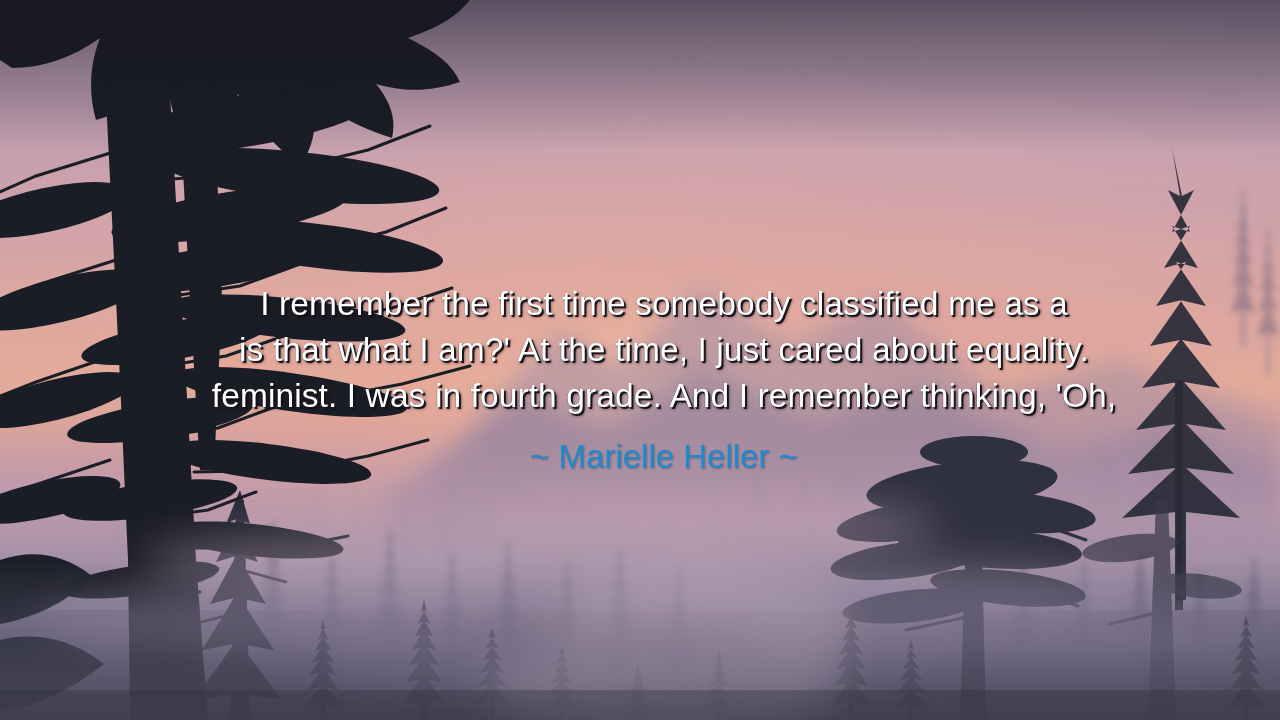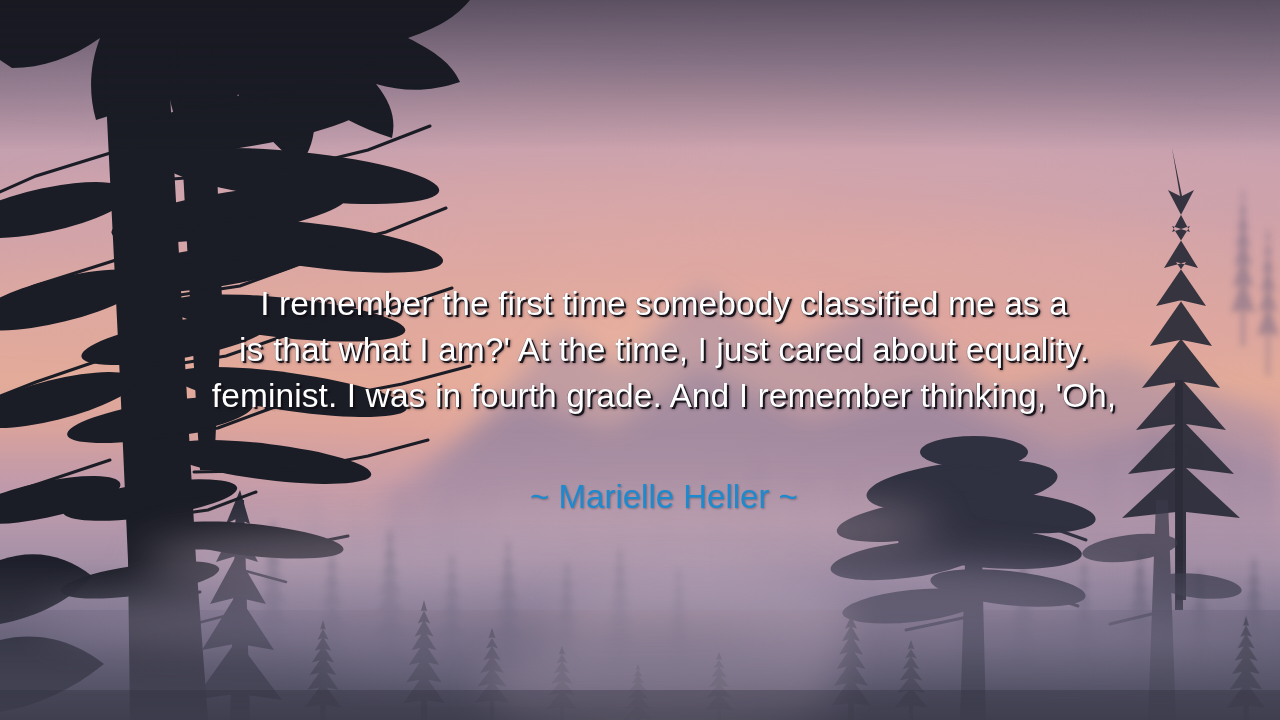--- a/index.html
+++ b/index.html
@@ -60,21 +60,20 @@
     left: 50%;
     top: 437px;
     transform: translateX(-50%);
     text-align: center;
     color: #1e8ace;
     font-size: 33px;
     line-height: 40px;
     font-weight: 400;
     white-space: nowrap;
     text-shadow: 1px 1px 2px rgba(40,30,50,0.35);
-    margin-top: 40px;
   }
 </style>
 </head>
 <body>
 
 <div id="stage">
 
   <div id="scene">
     <svg viewBox="0 0 1280 720" xmlns="http://www.w3.org/2000/svg" preserveAspectRatio="none">
       <defs>

